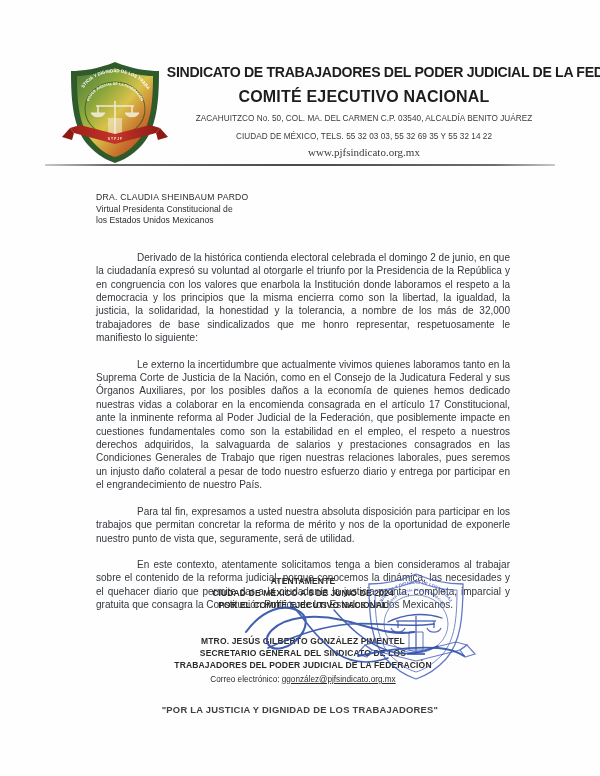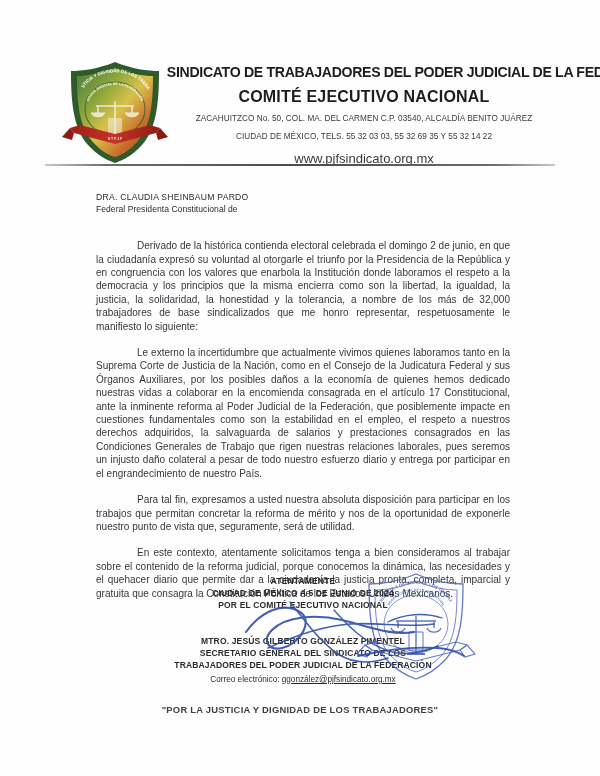--- a/index.html
+++ b/index.html
@@ -76,24 +76,25 @@
 
   .addr {
     margin-top: 7px;
     font-size: 8.2px;
     line-height: 11.4px;
     letter-spacing: 0.05px;
     color: #3a3a3a;
     white-space: nowrap;
   }
   .web {
-    margin-top: 11px;
-    font-size: 13px;
+    margin-top: 4px;
+    font-size: 11px;
     line-height: 10px;
     color: #3a3a3a;
+    font-family: Liberation Serif, serif;
   }
 
   .rule {
     position: absolute;
     left: 45px;
     top: 164px;
     width: 510px;
     height: 2px;
     background: linear-gradient(to right, #c9c9c9 0%, #6d6d6d 12%, #4a4a4a 50%, #6d6d6d 88%, #c9c9c9 100%);
   }
@@ -251,21 +252,22 @@
       <div class="web">www.pjfsindicato.org.mx</div>
     </div>
 
     <div class="rule"></div>
   </div>
 
   <div class="letter-body">
 
     <div class="addressee">
       <div class="line1">DRA. CLAUDIA SHEINBAUM PARDO</div>
-      <div>Federal Presidenta Constitucional de</div>
+      <div>Virtual Presidenta Constitucional de</div>
+      <div>los Estados Unidos Mexicanos</div>
     </div>
 
     <p class="para first">Derivado de la histórica contienda electoral celebrada el domingo 2 de junio, en que la ciudadanía expresó su voluntad al otorgarle el triunfo por la Presidencia de la República y en congruencia con los valores que enarbola la Institución donde laboramos el respeto a la democracia y los principios que la misma encierra como son la libertad, la igualdad, la justicia, la solidaridad, la honestidad y la tolerancia, a nombre de los más de 32,000 trabajadores de base sindicalizados que me honro representar, respetuosamente le manifiesto lo siguiente:</p>
     <p class="para">Le externo la incertidumbre que actualmente vivimos quienes laboramos tanto en la Suprema Corte de Justicia de la Nación, como en el Consejo de la Judicatura Federal y sus Órganos Auxiliares, por  los posibles daños a la economía de quienes hemos dedicado nuestras vidas a colaborar en la encomienda consagrada en el artículo 17 Constitucional, ante la inminente reforma al Poder Judicial de la Federación, que posiblemente impacte en  cuestiones fundamentales como son la estabilidad en el empleo, el respeto a nuestros derechos adquiridos, la salvaguarda de salarios y prestaciones consagrados en las Condiciones Generales de Trabajo que rigen nuestras relaciones laborales, pues seremos un injusto daño colateral a pesar de todo nuestro esfuerzo diario y entrega por participar en el engrandecimiento de nuestro País.</p>
     <p class="para">Para tal fin, expresamos a usted nuestra absoluta disposición para participar en los trabajos que permitan concretar la reforma de mérito y nos de la oportunidad de exponerle nuestro punto de vista que, seguramente, será de utilidad.</p>
     <p class="para">En este contexto, atentamente solicitamos tenga a bien consideramos al trabajar sobre el contenido de la reforma judicial, porque conocemos la dinámica, las necesidades y el quehacer diario que permite dar a la ciudadanía la justicia pronta, completa, imparcial y gratuita que consagra la Constitución Política de los Estados Unidos Mexicanos.</p>
   </div>
 
   <div class="closing">
     <div class="cl-line">ATENTAMENTE</div>

